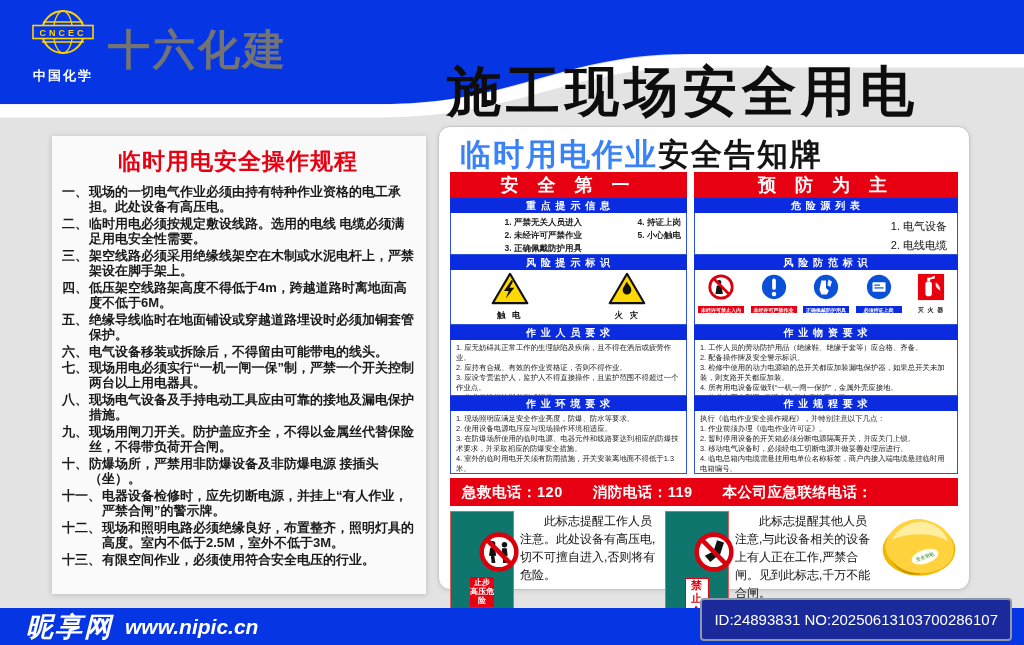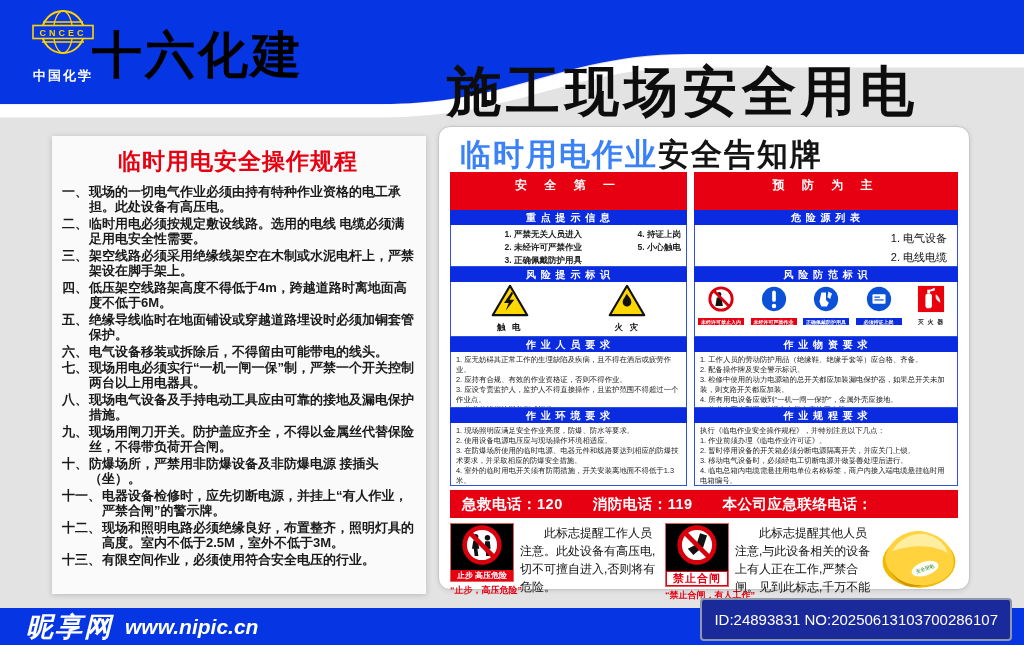--- a/index.html
+++ b/index.html
@@ -3,41 +3,41 @@
 <meta charset="utf-8">
 <style>
   * { margin:0; padding:0; box-sizing:border-box; }
   html,body { width:1024px; height:645px; overflow:hidden; }
   body { font-family:"Liberation Sans","DejaVu Sans",sans-serif; background:#e3e3e4; position:relative; }
 
   
   .hdr-svg { position:absolute; left:0; top:0; z-index:1; }
   .logo-block { position:absolute; left:26px; top:6px; z-index:3; width:74px; text-align:center; }
   .logo-org { color:#fff; font-weight:bold; font-size:13px; letter-spacing:2px; margin-top:1px; }
-  .company { position:absolute; left:92px; top:22px; z-index:3; color:#000000; font-weight:900; font-size:50px; letter-spacing:3px; }
+  .company { position:absolute; left:108px; top:22px; z-index:3; color:#737373; font-weight:900; font-size:42px; letter-spacing:3px; }
   .page-title { position:absolute; left:447px; top:56px; z-index:2; font-size:54px; font-weight:900; color:#0d0d0d; letter-spacing:5px; white-space:nowrap; }
 
   
   .rules { position:absolute; left:52px; top:136px; width:374px; height:458px; background:#fafafa; box-shadow:0 1px 6px rgba(0,0,0,.18); padding:8px 12px 4px 10px; z-index:2; }
   .rules-title { color:#e60012; font-size:23px; font-weight:900; text-align:center; letter-spacing:1px; margin:2px 0 7px; }
   .rule-item { display:flex; font-size:13px; font-weight:bold; color:#1a1a1a; line-height:1.17; margin-bottom:1.5px; }
   .rule-item .num { white-space:nowrap; margin-right:1px; }
   .rule-item .txt { flex:1; }
 
   
   .board { position:absolute; left:438px; top:126px; width:532px; height:464px; background:#fff; border:1px solid #c6c6c6; border-radius:12px; padding:7px 11px 5px; z-index:2; box-shadow:0 1px 4px rgba(0,0,0,.10); }
   .board-title { height:38px; padding-left:10px; font-size:31px; font-weight:900; letter-spacing:2px; white-space:nowrap; }
   .board-title .t-red { color:#3b82f6; }
   .board-title .t-black { color:#141414; }
 
   .cols { display:flex; gap:7px; }
   .col { display:flex; flex-direction:column; }
   .col-l { width:237px; }
   .col-r { flex:1; }
-  .red-hdr { height:38px; line-height:26px; background:#e60012; color:#fff; font-weight:bold; font-size:12px; letter-spacing:7px; text-align:center; }
+  .red-hdr { height:26px; line-height:26px; background:#e60012; color:#fff; font-weight:bold; font-size:18px; letter-spacing:7px; text-align:center; }
   .bar { height:15px; line-height:15px; background:#0b2be0; color:#fff; font-weight:bold; font-size:10px; letter-spacing:1px; text-align:center; }
   .cbox { border:1px solid #2e52e0; border-top:none; background:#fff; overflow:hidden; }
 
   .h-prompts { height:42px;text-align:right; }
   .h-signs   { height:55px; }
   .h-mid     { height:56px; }
   .h-low     { height:63px; }
 
   .prompts { display:flex; padding:3px 5px; }
   .prompts .pcol1 { width:56%; }
@@ -59,21 +59,21 @@
   .plbl.plain { color:#111; font-size:6px; letter-spacing:1px; background:none; }
 
   .tiny-list { padding:3px 5px; }
   .t-item { font-size:7.4px; color:#222; line-height:1.36; }
 
   .emg-bar { margin-top:4px; height:28px; line-height:28px; background:#e60012; color:#fff; font-weight:bold; font-size:14.5px; padding-left:12px; letter-spacing:0.5px; }
 
   
   .signs-row { margin-top:5px; display:flex; align-items:flex-start; }
   .sign-block { width:64px; flex:none; text-align:center; }
-  .sign-frame { border:1px solid #e06060; padding:0; background:#000000; }
+  .sign-frame { border:1px solid #e06060; padding:19px; background:#0f766e; }
   .sign-label-red { background:#e60012; color:#fff; font-size:8px; font-weight:bold; line-height:1.15; padding:1px 0; }
   .sign-label-outline { background:#fff; color:#e60012; border:1px solid #e60012; font-size:11px; font-weight:900; line-height:1.2; margin-top:1px; letter-spacing:1px; }
   .sign-caption { color:#e60012; font-size:9px; font-weight:bold; margin-top:2px; white-space:nowrap; }
   .sign-desc { flex:1; padding:1px 6px 0; font-size:12px; line-height:1.5; color:#111; text-indent:2em; font-weight:500; }
   .helmet-wrap { width:78px; flex:none; margin-top:2px; }
 
   
   .footer { position:absolute; left:0; bottom:0; width:1024px; height:37px; background:#0636e4; z-index:4; display:flex; align-items:center; padding-left:26px; }
   .site-name { color:#fff; font-weight:900; font-style:italic; font-size:27px; letter-spacing:2px; }
   .site-url { color:#fff; font-weight:bold; font-style:italic; font-size:21px; margin-left:12px; }

